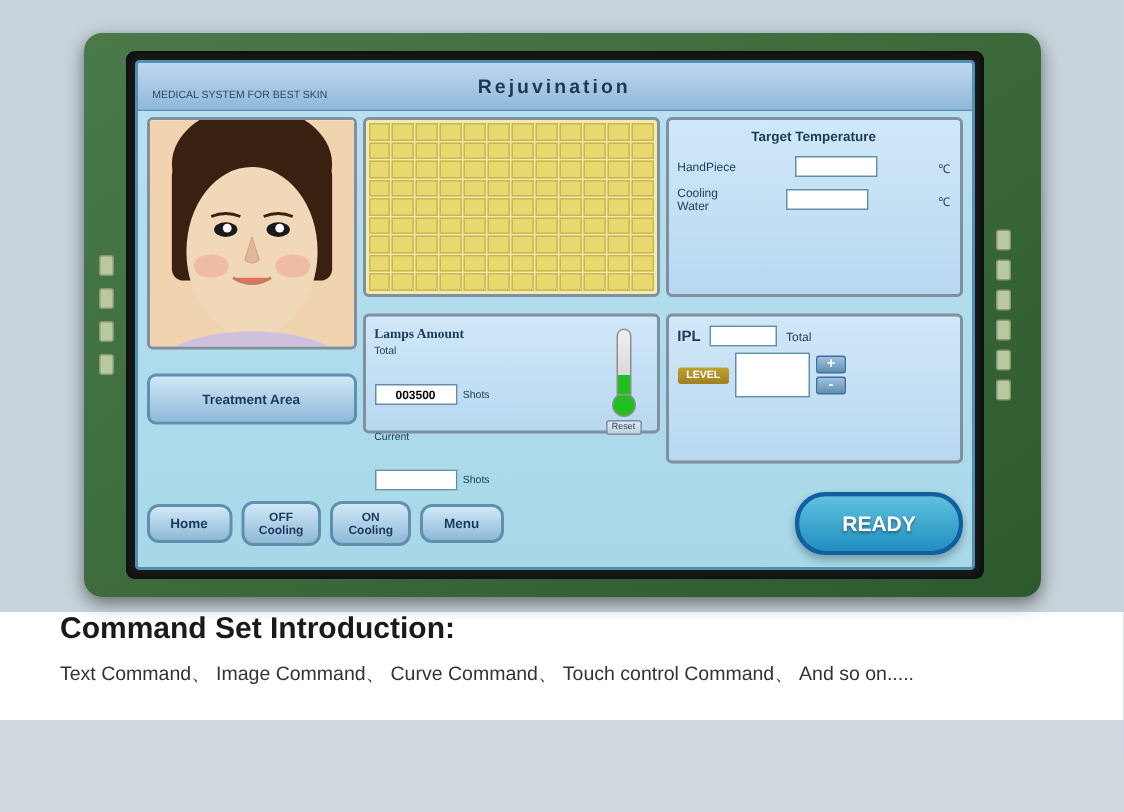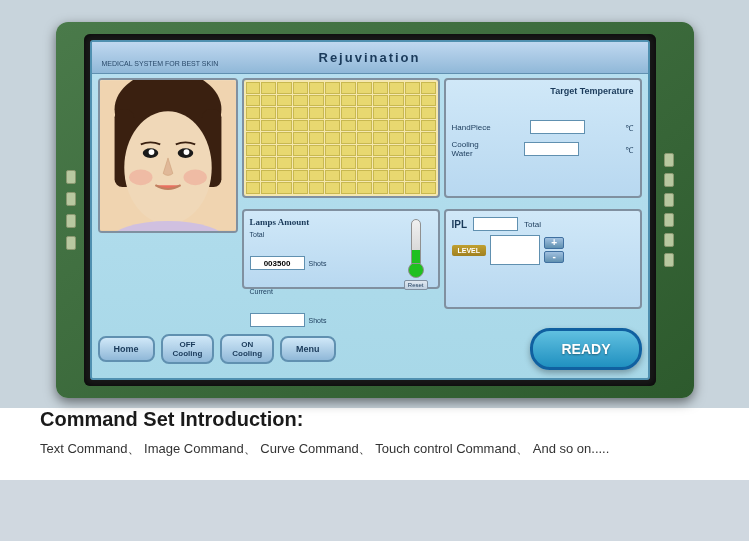--- a/index.html
+++ b/index.html
@@ -181,22 +181,22 @@
       border: 2px solid #8090a0;
       border-radius: 4px;
       padding: 6px;
       height: 120px;
     }
 
     .temp-title {
       font-size: 9px;
       font-weight: bold;
       color: #1a3a5a;
-      text-align: right;
-      margin-bottom: 24px;
+      text-align: center;
+      margin-bottom: 8px;
     }
 
     .temp-row {
       display: flex;
       align-items: center;
       justify-content: space-between;
       margin-bottom: 6px;
       font-size: 8px;
       color: #1a3a5a;
     }
@@ -667,20 +667,23 @@
                 <input class="temp-input" type="text" value="" style="">
                 <span class="temp-unit">℃</span>
               </div>
               <div class="temp-row">
                 <span>Cooling<br>Water</span>
                 <input class="temp-input" type="text" value="" style="">
                 <span class="temp-unit">℃</span>
               </div>
             </div>
 
+            <div class="treatment-btn">
+              <span>Treatment Area</span>
+            </div>
 
             <div class="lamps-area">
               <div class="lamps-title">Lamps Amount</div>
               <div style="display:flex; gap:8px; align-items:flex-start;">
                 <div>
                   <div class="lamps-row">
                     <span class="lamps-label">Total</span>
                   </div>
                   <div class="lamps-row">
                     <div class="lamps-value">003500</div>

